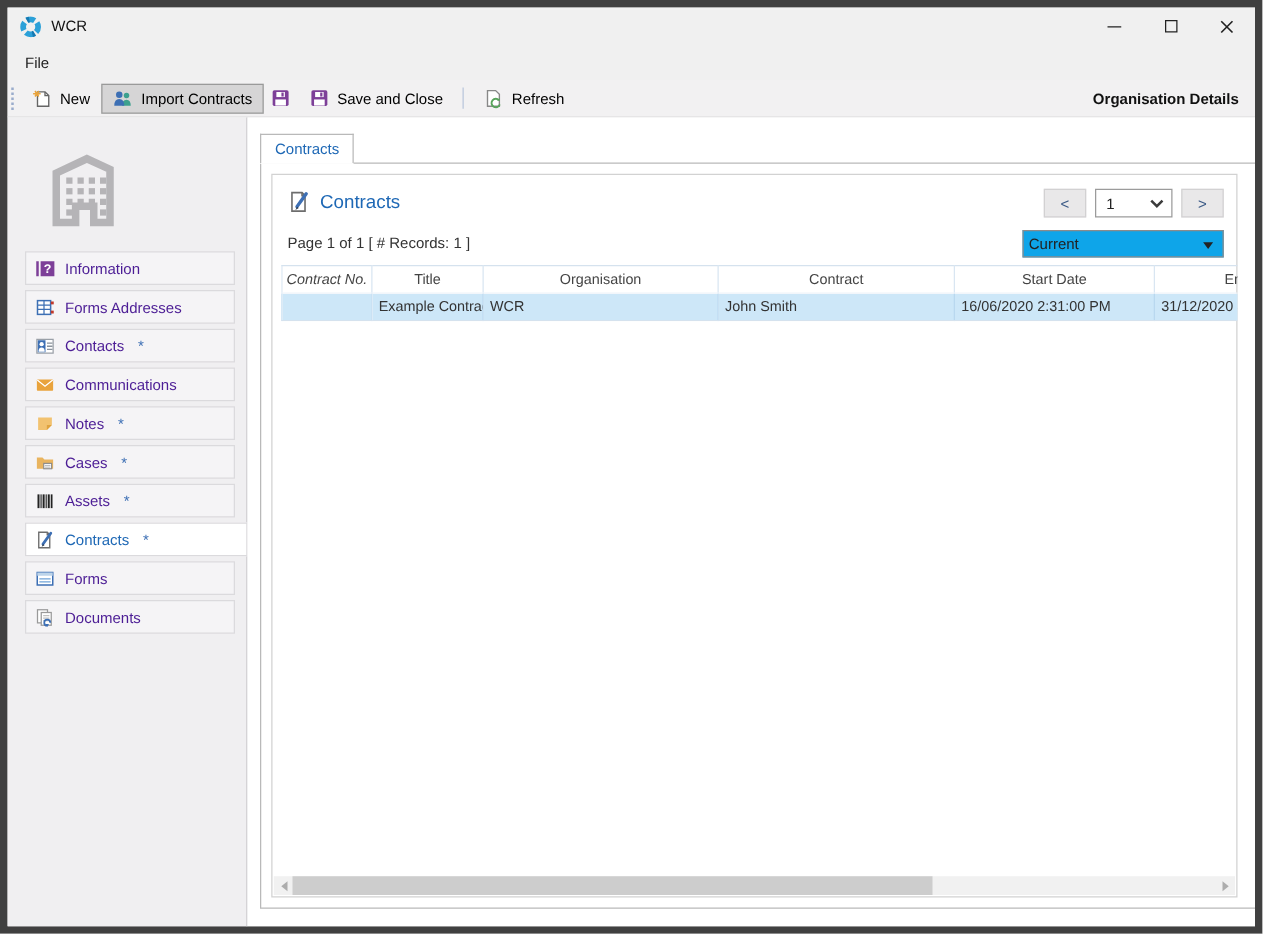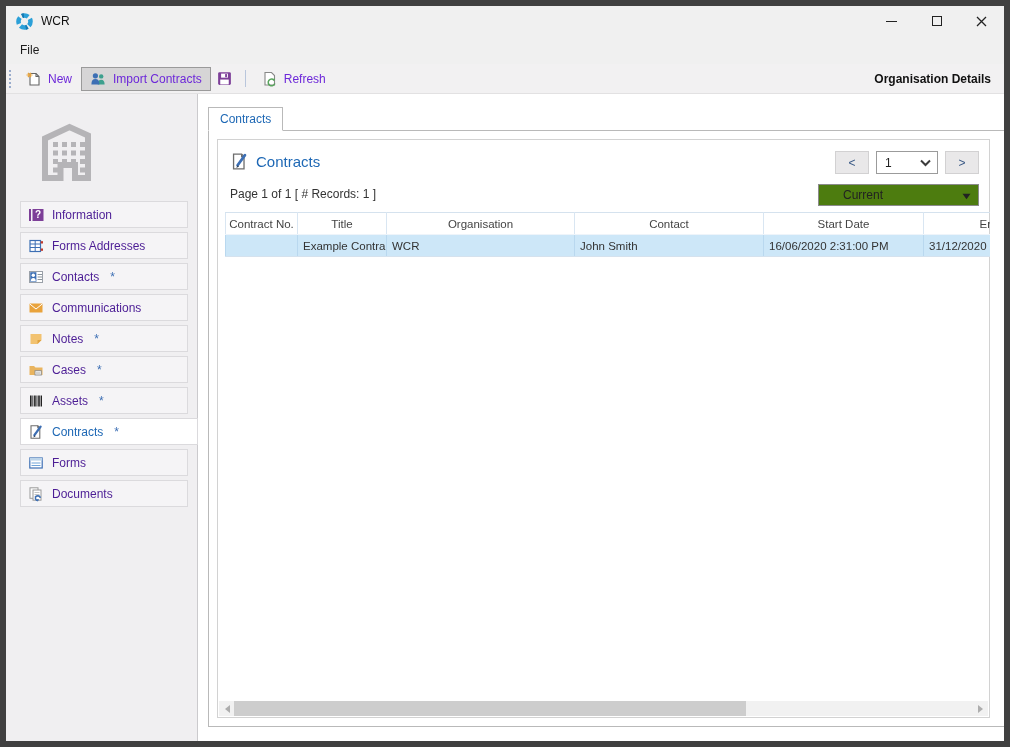--- a/index.html
+++ b/index.html
@@ -21,21 +21,21 @@
 
   
   .menubar{ position:absolute; left:0; top:30px; width:100%; height:28px; background:#f0f0f0;
     display:flex; align-items:center; }
   .menu-item{ padding:0 8px; margin-left:6px; height:22px; line-height:22px; }
 
   
   .toolbar{ position:absolute; left:0; top:58px; width:100%; height:30px; background:#f2f1f2;
     border-bottom:1px solid #e2e1e2; display:flex; align-items:center; }
   .grip{ width:0; height:18px; border-left:2px dotted #9aaccc; margin:0 6px 0 3px; }
-  .tbtn{ display:flex; align-items:center; gap:6px; height:24px; padding:0 8px; border:1px solid transparent; color:#6d28d9; }
+  .tbtn{ display:flex; align-items:center; gap:6px; height:24px; padding:0 8px; border:1px solid transparent; color:#000000; }
   .tbtn.pressed{ background:#d6d5d6; border-color:#9a9a9a; }
   .tbtn-icononly{ padding:0 4px; }
   .tb-sep{ width:1px; height:17px; background:#b9c6dc; margin:0 7px; }
   .tb-right{ margin-left:auto; margin-right:13px; font-weight:bold; color:#111; }
 
   
   .content{ position:absolute; left:0; top:88px; width:100%; height:658px; display:flex; }
   .sidebar{ position:relative; width:192px; height:100%; background:#f0eff1; border-right:1px solid #cbcacd; }
   .building{ position:absolute; left:24px; top:21px; }
   .nav{ position:absolute; left:14px; top:107px; width:168px; }
@@ -58,31 +58,31 @@
   .panel-heading{ position:absolute; left:12px; top:12px; display:flex; align-items:center; gap:7px;
     color:#1e68b5; font-size:15px; }
   .pager{ position:absolute; right:10px; top:11px; display:flex; gap:7px; }
   .pager-btn{ width:34px; height:23px; background:#e9e8e9; border:1px solid #d2d1d2; color:#3b5a86;
     display:flex; align-items:center; justify-content:center; font-size:12px; }
   .page-select{ position:relative; width:62px; height:23px; background:#fff; border:1px solid #9b9b9b;
     display:flex; align-items:center; padding-left:8px; color:#222; }
   .page-select svg{ position:absolute; right:6px; top:7px; }
 
   .page-info{ position:absolute; left:12px; top:47px; color:#333; }
-  .filter-select{ position:absolute; right:10px; top:44px; width:161px; height:22px; background:#4d7c0f;
-    border:1px solid #8b8b8b; display:flex; align-items:center; padding-left:24px; color:#222; }
+  .filter-select{ position:absolute; right:10px; top:44px; width:161px; height:22px; background:#0ea5e9;
+    border:1px solid #8b8b8b; display:flex; align-items:center; padding-left:4px; color:#222; }
   .filter-select svg{ position:absolute; right:7px; top:8px; }
 
   .table-clip{ position:absolute; left:7px; top:72px; width:765px; overflow:hidden; }
   table{ border-collapse:collapse; table-layout:fixed; width:858px; }
   col.c0{width:72px} col.c1{width:89px} col.c2{width:188px} col.c3{width:189px} col.c4{width:160px} col.c5{width:160px}
   th{ height:22px; font-weight:normal; font-size:11.5px; color:#444; text-align:center;
     border-top:1px solid #d5e2ee; border-right:1px solid #d9e6f2; border-bottom:1px solid #eef4fa;
     white-space:nowrap; overflow:hidden; }
-  th:first-child{ border-left:1px solid #d9e6f2; }
+  th:first-child{ border-left:1px solid #d9e6f2;font-style:italic; }
   td{ height:22px; font-size:11.5px; color:#333; padding:0 5px; background:#cde7f8;
     border-right:1px solid #b9d8ef; border-bottom:1px solid #d5e2ee; white-space:nowrap; overflow:hidden; }
   td:first-child{ border-left:1px solid #b9d8ef; }
 
   .hscroll{ position:absolute; left:1px; right:1px; bottom:1px; height:15px; background:#f1f1f1; }
   .hs-arrow{ position:absolute; top:0; width:15px; height:15px; display:flex; align-items:center; justify-content:center; }
   .hs-left{ left:0; } .hs-right{ right:0; }
   .tri-l{ width:0; height:0; border:4px solid transparent; border-right:5px solid #adadad; margin-right:3px;}
   .tri-r{ width:0; height:0; border:4px solid transparent; border-left:5px solid #adadad; margin-left:3px;}
   .hs-thumb{ position:absolute; left:15px; top:0; width:512px; height:15px; background:#cdcdcd; }
@@ -136,20 +136,29 @@
       </svg>
       <span>Import Contracts</span>
     </div>
     <div class="tbtn tbtn-icononly">
       <svg width="17" height="17" viewBox="0 0 16 16">
         <rect x="2" y="2" width="12" height="12" rx="1.3" fill="#7d3f98"></rect>
         <rect x="4.8" y="3.4" width="6.4" height="3.8" fill="#fff"></rect>
         <rect x="8.6" y="3.8" width="1.7" height="3" fill="#7d3f98"></rect>
         <rect x="4" y="9" width="8" height="4.6" fill="#fff"></rect>
       </svg>
+    </div>
+    <div class="tbtn">
+      <svg width="17" height="17" viewBox="0 0 16 16">
+        <rect x="2" y="2" width="12" height="12" rx="1.3" fill="#7d3f98"></rect>
+        <rect x="4.8" y="3.4" width="6.4" height="3.8" fill="#fff"></rect>
+        <rect x="8.6" y="3.8" width="1.7" height="3" fill="#7d3f98"></rect>
+        <rect x="4" y="9" width="8" height="4.6" fill="#fff"></rect>
+      </svg>
+      <span>Save and Close</span>
     </div>
     <span class="tb-sep"></span>
     <div class="tbtn">
       <svg width="16" height="16" viewBox="0 0 16 16">
         <path d="M3 1.5 H9.5 L12.5 4.5 V14 H3 Z" fill="#fff" stroke="#888" stroke-width="1.1"></path>
         <path d="M12.2 9.2 a3.4 3.4 0 1 0 0.6 3.4" fill="none" stroke="#58a45c" stroke-width="1.5"></path>
         <path d="M10.6 9.5 h2.2 v-2.2 z" fill="#58a45c"></path>
       </svg>
       <span>Refresh</span>
     </div>
@@ -332,21 +341,21 @@
                   <col class="c2">
                   <col class="c3">
                   <col class="c4">
                   <col class="c5">
                 </colgroup>
               <thead>
                 <tr>
                   <th>Contract No.</th>
                   <th>Title</th>
                   <th>Organisation</th>
-                  <th>Contact</th>
+                  <th>Contract</th>
                   <th>Start Date</th>
                   <th>End Date</th>
                 </tr>
               </thead>
               <tbody>
                 <tr>
                   <td></td>
                   <td>Example Contract</td>
                   <td>WCR</td>
                   <td>John Smith</td>

